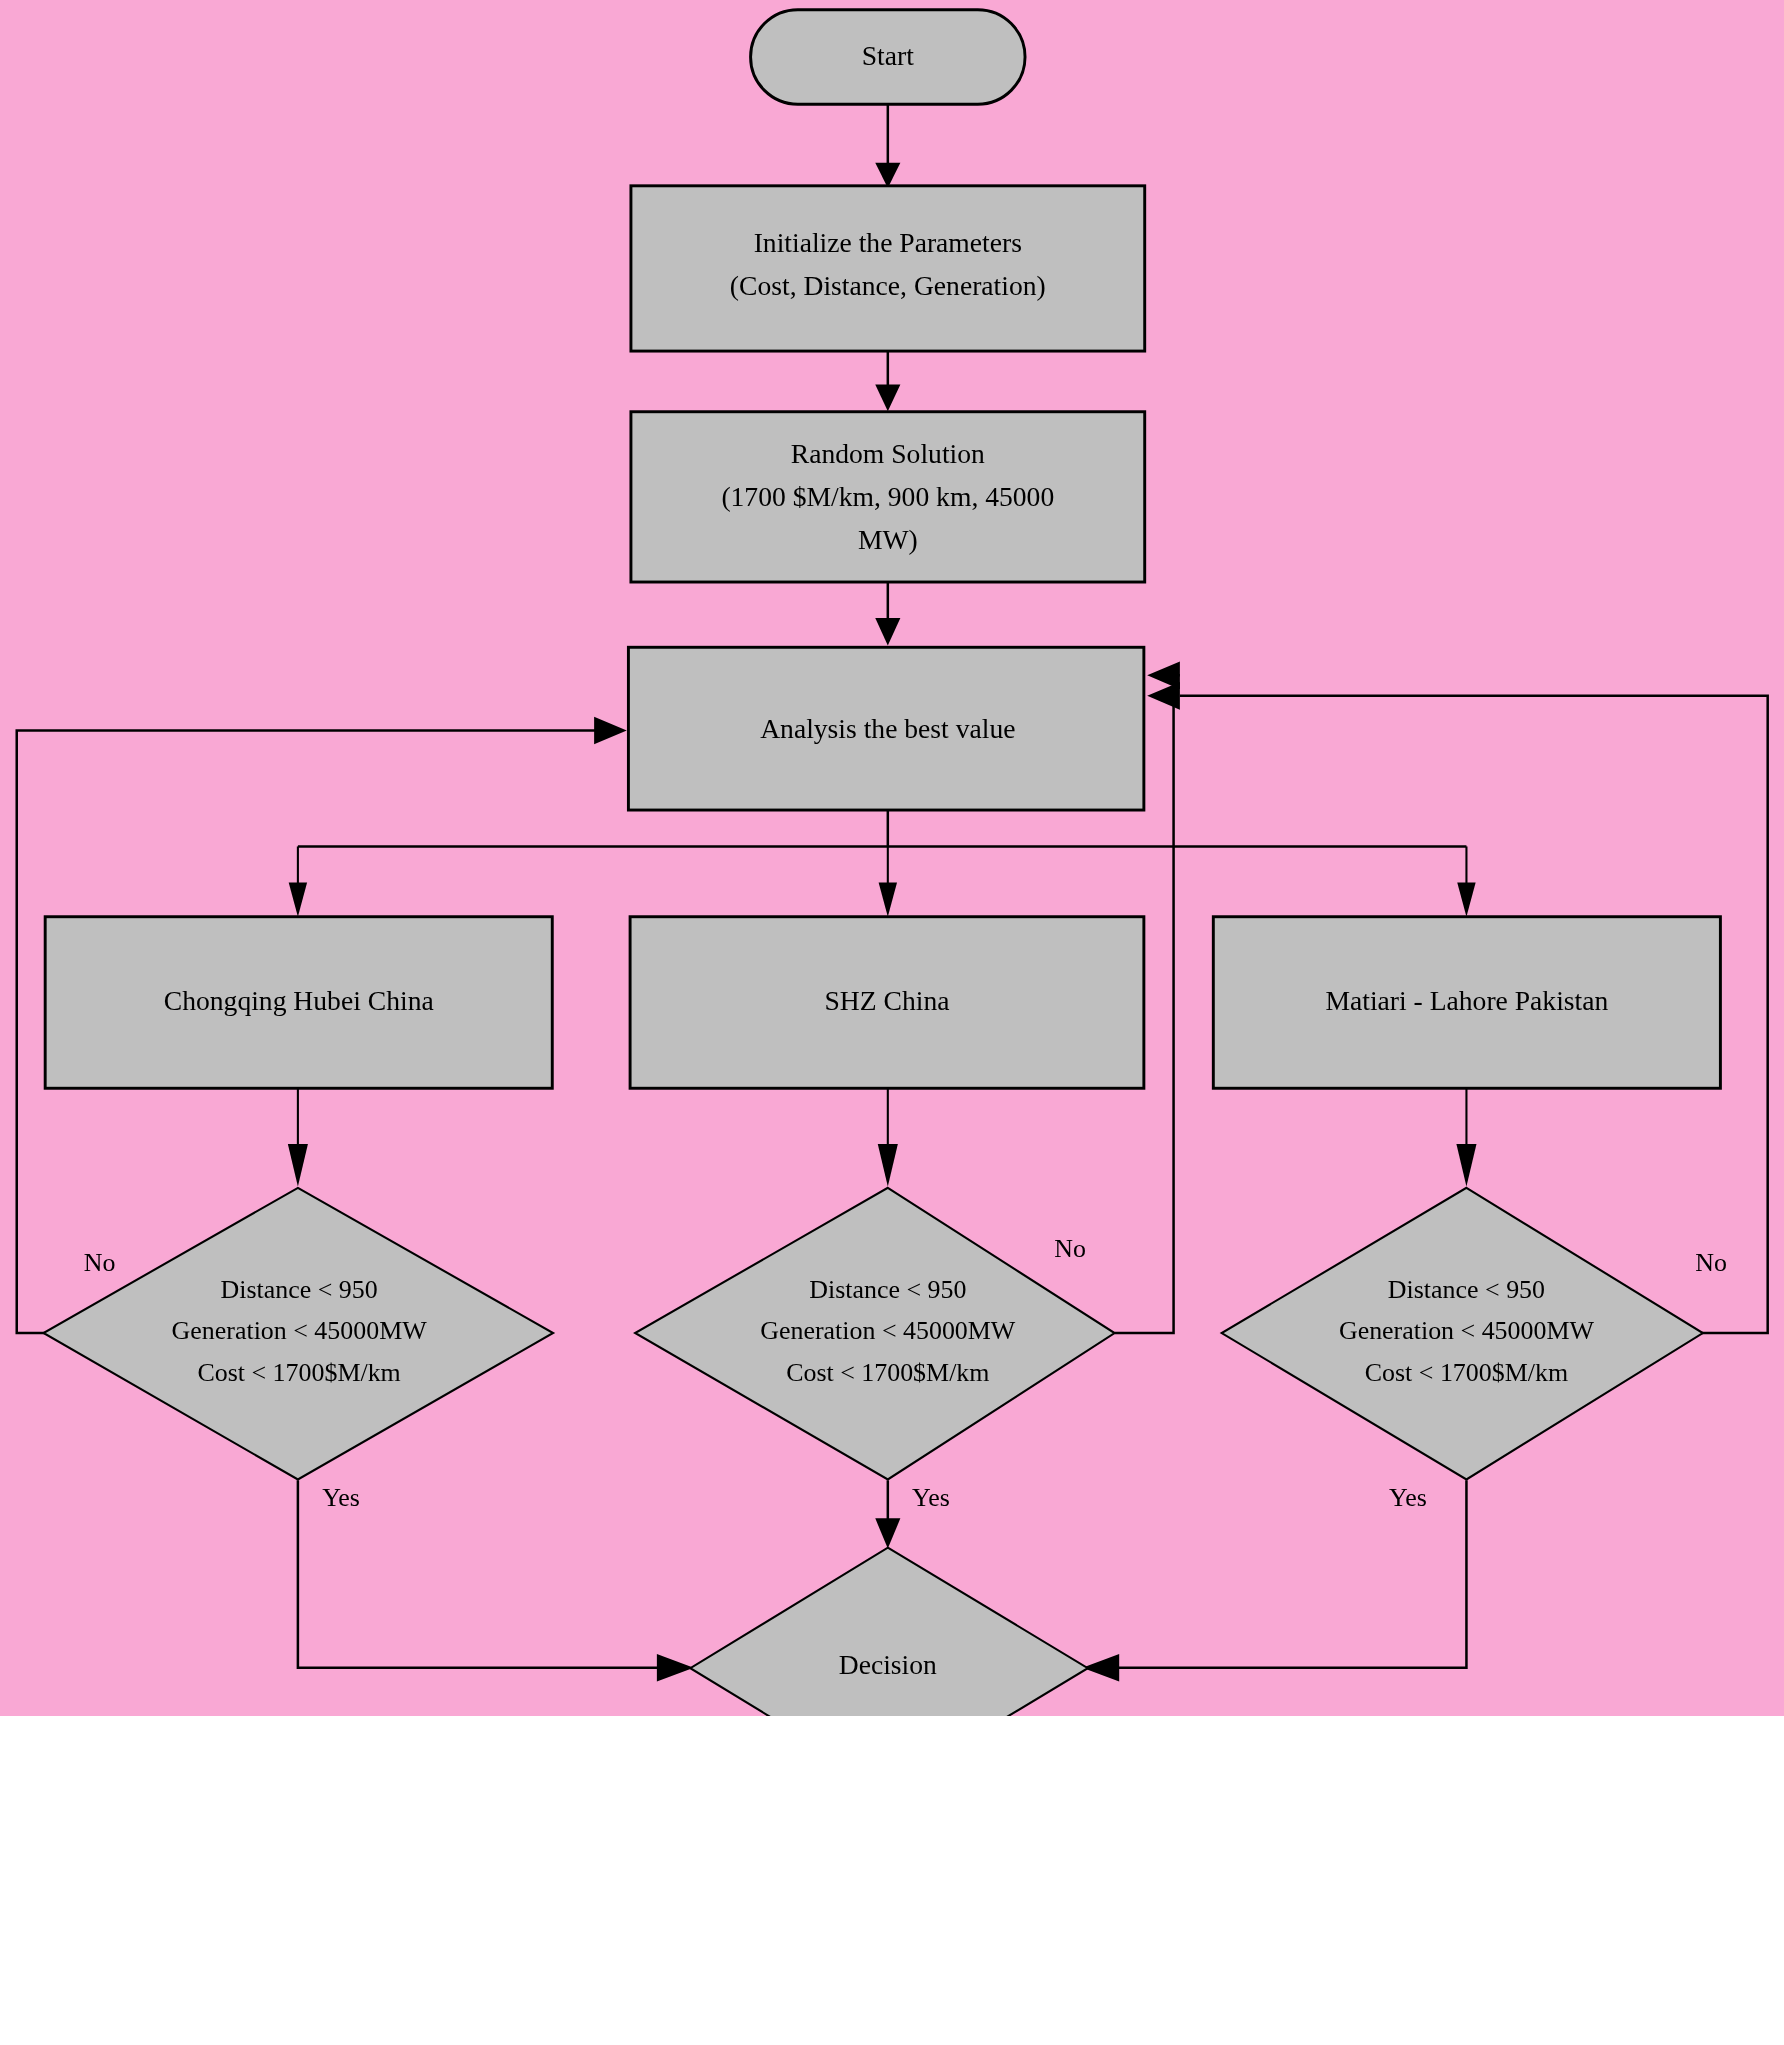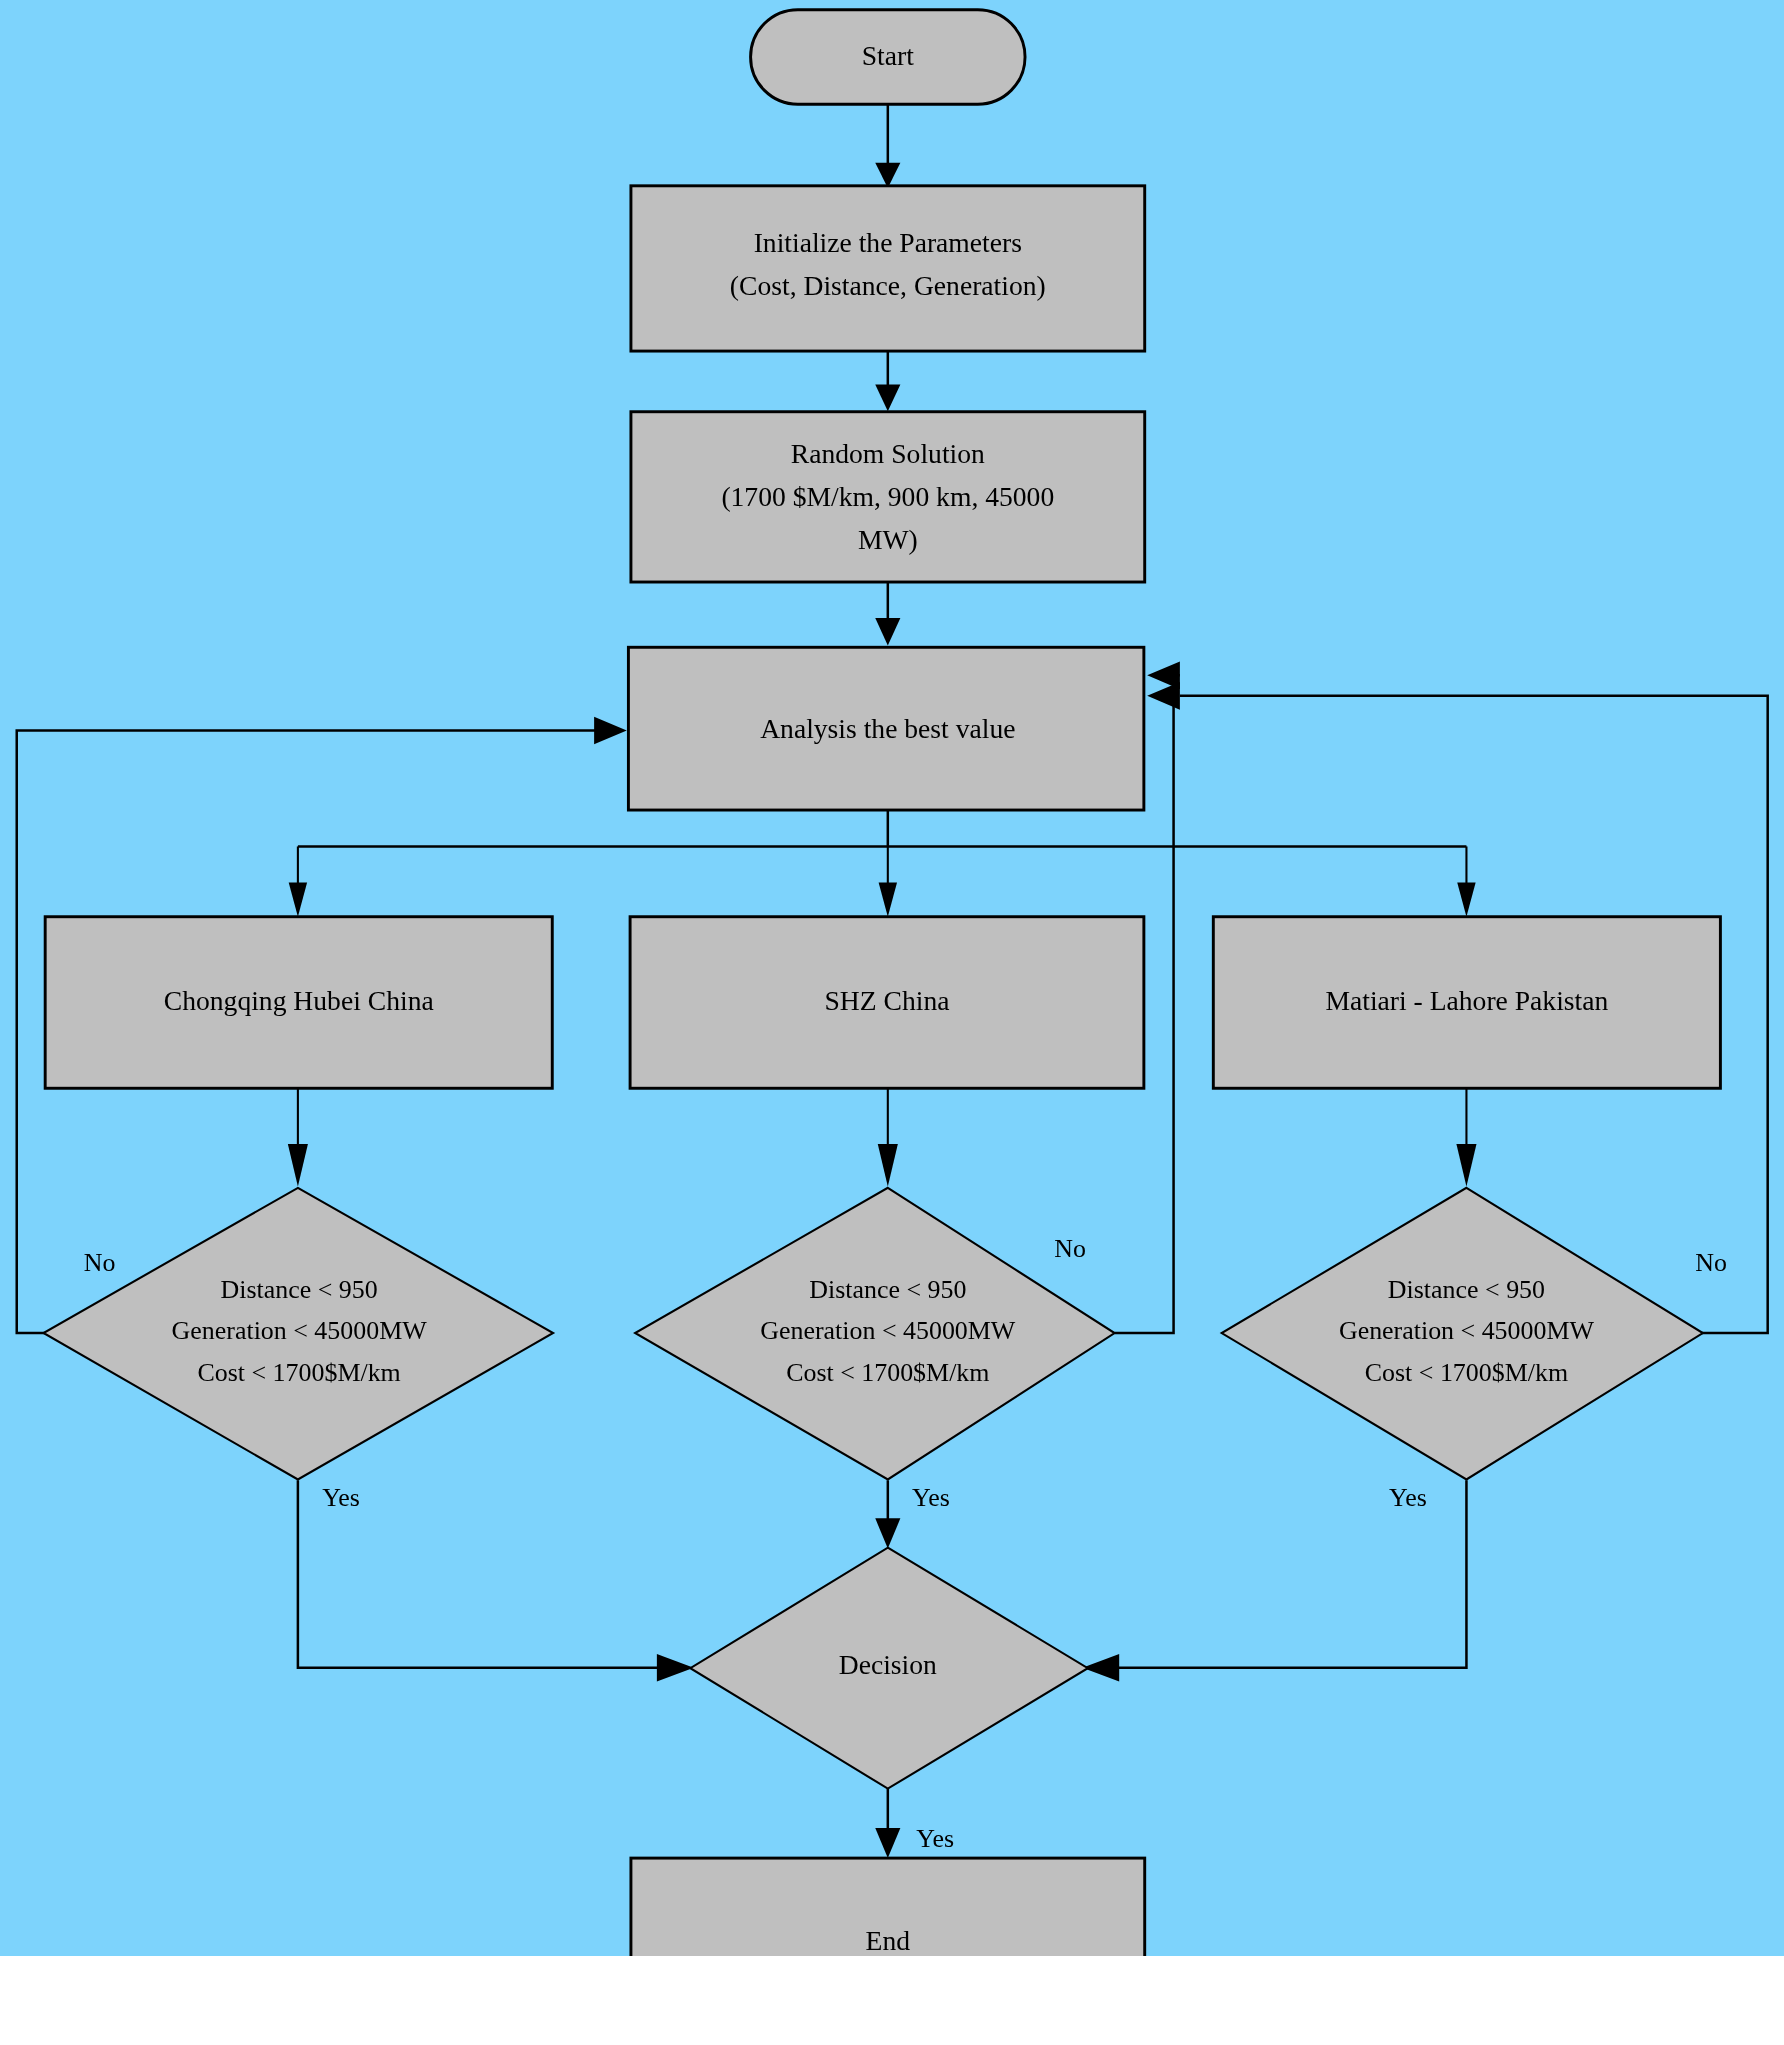--- a/index.html
+++ b/index.html
@@ -3,22 +3,22 @@
 <meta charset="utf-8">
 <style>
   html, body {
     margin: 0;
     padding: 0;
     background: #ffffff;
   }
   #flow-root {
     position: relative;
     width: 1784px;
-    height: 1956px;
-    background: #7dd3fc;
+    height: 1716px;
+    background: #f9a8d4;
     font-family: "Liberation Serif", "DejaVu Serif", serif;
     overflow: hidden;
   }
   svg#flow-svg {
     position: absolute;
     left: 0;
     top: 0;
     width: 1784px;
     height: 2046px;
     display: block;

